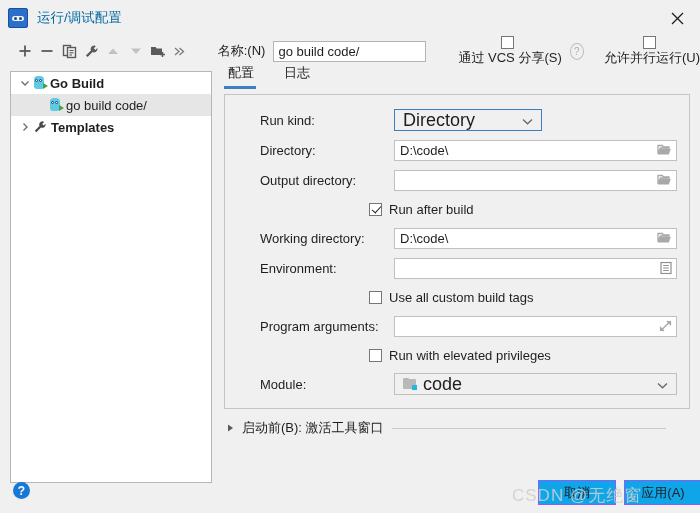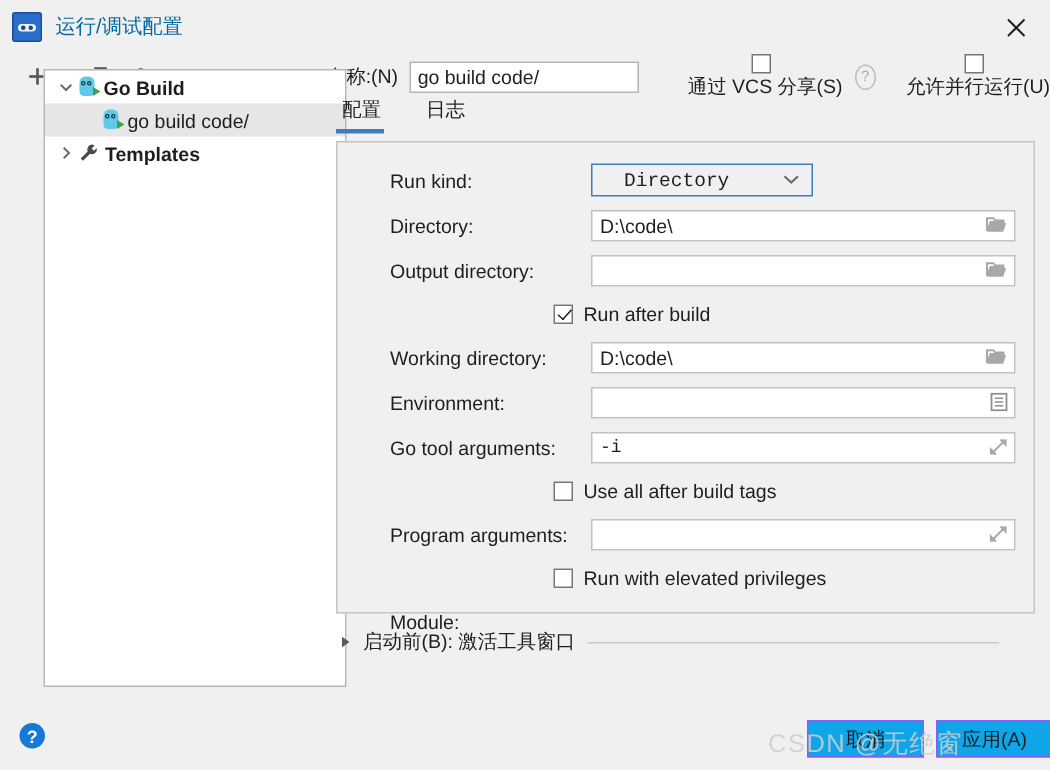--- a/index.html
+++ b/index.html
@@ -37,21 +37,21 @@
   .chkbox.checked:after{content:"";position:absolute;left:3.5px;top:0.5px;width:4px;height:8px;
           border:solid #1e1e1e;border-width:0 1.6px 1.6px 0;transform:rotate(42deg);}
   #vcs-chk{margin-left:26px;}
   #vcs-chk .lbl{margin-left:6px;font-size:13px;}
   #help-round{width:15px;height:15px;border-radius:50%;border:1px solid #bdbdbd;color:#b0b0b0;
               font-size:10px;display:flex;align-items:center;justify-content:center;margin-left:8px;}
   #par-chk{margin-left:14px;}
   #par-chk .lbl{margin-left:6px;font-size:13px;}
 
   
-  #tree{position:absolute;left:10px;top:46px;width:202px;height:412px;background:#fff;border:1px solid #b6b6b6;box-sizing:border-box;margin-left:19px;}
+  #tree{position:absolute;left:10px;top:71px;width:202px;height:412px;background:#fff;border:1px solid #b6b6b6;box-sizing:border-box;}
   .tree-row{height:22px;display:flex;align-items:center;padding-left:6px;font-size:13px;white-space:nowrap;}
   .tree-row.selected{background:#e6e6e6;}
   .tw{width:16px;display:flex;align-items:center;justify-content:center;flex:0 0 auto;}
   .tw svg{display:block;}
   .gopher{width:14px;height:14px;flex:0 0 auto;margin-right:3px;position:relative;}
   .gopher .body{position:absolute;left:1px;top:0;width:10px;height:13px;background:#5fc9e8;border-radius:4px 4px 3px 3px;}
   .gopher .e1,.gopher .e2{position:absolute;top:3px;width:3px;height:3px;border-radius:50%;background:#fff;border:1px solid #1d3b4a;box-sizing:border-box;}
   .gopher .e1{left:2px;} .gopher .e2{left:6px;}
   .gopher .run{position:absolute;right:-1px;bottom:1px;width:0;height:0;border-left:5px solid #43a047;border-top:3.5px solid transparent;border-bottom:3.5px solid transparent;}
   .tree-lbl{font-weight:bold;}
@@ -66,21 +66,21 @@
   #panel{border:1px solid #c4c4c4;border-top:1px solid #c4c4c4;background:#f0f0f0;
          margin-top:6px;padding:14px 12px 16px 10px;box-sizing:border-box;width:466px;height:315px;}
   .frow{display:flex;align-items:center;height:22px;margin-bottom:8px;}
   .flabel{width:134px;flex:0 0 auto;font-size:13px;color:#1e1e1e;margin-left:25px;}
   .fctl{flex:1 1 auto;position:relative;}
   .tbox{height:21px;border:1px solid #c0c0c0;background:#fff;box-sizing:border-box;
         display:flex;align-items:center;padding:0 22px 0 5px;font-size:13px;color:#1e1e1e;position:relative;}
   .tbox.mono{font-family:"Liberation Mono","DejaVu Sans Mono",monospace;font-size:12px;}
   .fieldicon{position:absolute;right:4px;top:50%;transform:translateY(-50%);display:flex;align-items:center;}
   .combo{height:22px;border:1px solid #c0c0c0;background:#f0f0f0;box-sizing:border-box;
-         display:flex;align-items:center;padding:0 4px 0 21px;font-size:13px;position:relative;font-family:Liberation Mono, monospace;}
+         display:flex;align-items:center;padding:0 4px 0 8px;font-size:18px;position:relative;}
   .combo.focused{border:1px solid #3d7ebd;background:#f0f0f0;width:148px;}
   .combo .chev{position:absolute;right:8px;top:50%;transform:translateY(-50%);}
   .modfolder{width:14px;height:12px;position:relative;margin-right:6px;flex:0 0 auto;}
   .modfolder .f{position:absolute;left:0;top:1px;width:13px;height:10px;background:#b9b9b9;border-radius:1px;}
   .modfolder .tabf{position:absolute;left:0;top:0;width:6px;height:3px;background:#b9b9b9;border-radius:1px;}
   .modfolder .sq{position:absolute;right:0px;bottom:0px;width:5px;height:5px;background:#25b7dd;}
   .crow{display:flex;align-items:center;height:20px;margin-bottom:8px;padding-left:134px;}
   .crow .lbl{margin-left:7px;font-size:13px;}
   #beforelaunch{display:flex;align-items:center;margin-top:10px;padding-left:2px;}
   #beforelaunch .tri{margin-right:7px;display:flex;align-items:center;}
@@ -312,64 +312,64 @@
                 <rect x="1" y="1" width="10" height="11" fill="none" stroke="#8f8f8f" stroke-width="1.2"></rect>
                 <line x1="3.2" y1="4" x2="8.8" y2="4" stroke="#8f8f8f" stroke-width="1.1"></line>
                 <line x1="3.2" y1="6.5" x2="8.8" y2="6.5" stroke="#8f8f8f" stroke-width="1.1"></line>
                 <line x1="3.2" y1="9" x2="8.8" y2="9" stroke="#8f8f8f" stroke-width="1.1"></line>
               </svg>
           </span>
         </div>
       </div>
     </div>
 
-    <div class="frow">
-      <div class="flabel">Go tool arguments:</div>
-      <div class="fctl">
-        <div class="tbox mono">
-          <span>-i</span>
+
+    <div class="crow">
+      <span class="chkbox"></span>
+      <span class="lbl">Use all custom build tags</span>
+    </div>
+
+    <div class="frow">
+      <div class="flabel">Program arguments:</div>
+      <div class="fctl">
+        <div class="tbox">
+          <span></span>
           <span class="fieldicon">
             <svg width="13" height="13" viewBox="0 0 13 13">
               <polyline points="11.5,1.5 11.5,5 8,1.5" fill="#a8a8a8" stroke="#a8a8a8" stroke-width="1.2"></polyline>
               <line x1="10.8" y1="2.2" x2="2.2" y2="10.8" stroke="#a8a8a8" stroke-width="1.3"></line>
               <polyline points="1.5,11.5 1.5,8 5,11.5" fill="#a8a8a8" stroke="#a8a8a8" stroke-width="1.2"></polyline>
             </svg>
           </span>
         </div>
       </div>
     </div>
 
     <div class="crow">
       <span class="chkbox"></span>
-      <span class="lbl">Use all after build tags</span>
-    </div>
-
-    <div class="frow">
-      <div class="flabel">Program arguments:</div>
-      <div class="fctl">
-        <div class="tbox">
-          <span></span>
-          <span class="fieldicon">
-            <svg width="13" height="13" viewBox="0 0 13 13">
-              <polyline points="11.5,1.5 11.5,5 8,1.5" fill="#a8a8a8" stroke="#a8a8a8" stroke-width="1.2"></polyline>
-              <line x1="10.8" y1="2.2" x2="2.2" y2="10.8" stroke="#a8a8a8" stroke-width="1.3"></line>
-              <polyline points="1.5,11.5 1.5,8 5,11.5" fill="#a8a8a8" stroke="#a8a8a8" stroke-width="1.2"></polyline>
-            </svg>
-          </span>
-        </div>
-      </div>
-    </div>
-
-    <div class="crow">
-      <span class="chkbox"></span>
       <span class="lbl">Run with elevated privileges</span>
     </div>
 
     <div class="frow">
       <div class="flabel">Module:</div>
+      <div class="fctl">
+        <div class="combo">
+          <span class="modfolder">
+            <span class="tabf"></span>
+              <span class="f"></span>
+              <span class="sq"></span>
+          </span>
+          <span>code</span>
+          <span class="chev">
+            <svg width="11" height="8" viewBox="0 0 11 8">
+                <polyline points="1,2 5.5,6.2 10,2" fill="none" stroke="#6b6b6b" stroke-width="1.4"></polyline>
+              </svg>
+          </span>
+        </div>
+      </div>
     </div>
 
   </div>
 
   <div id="beforelaunch">
     <span class="tri">
       <svg width="9" height="10" viewBox="0 0 9 10">
           <path d="M2 1.5 L7 5 L2 8.5 Z" fill="#5a5a5a"></path>
         </svg>
     </span>

